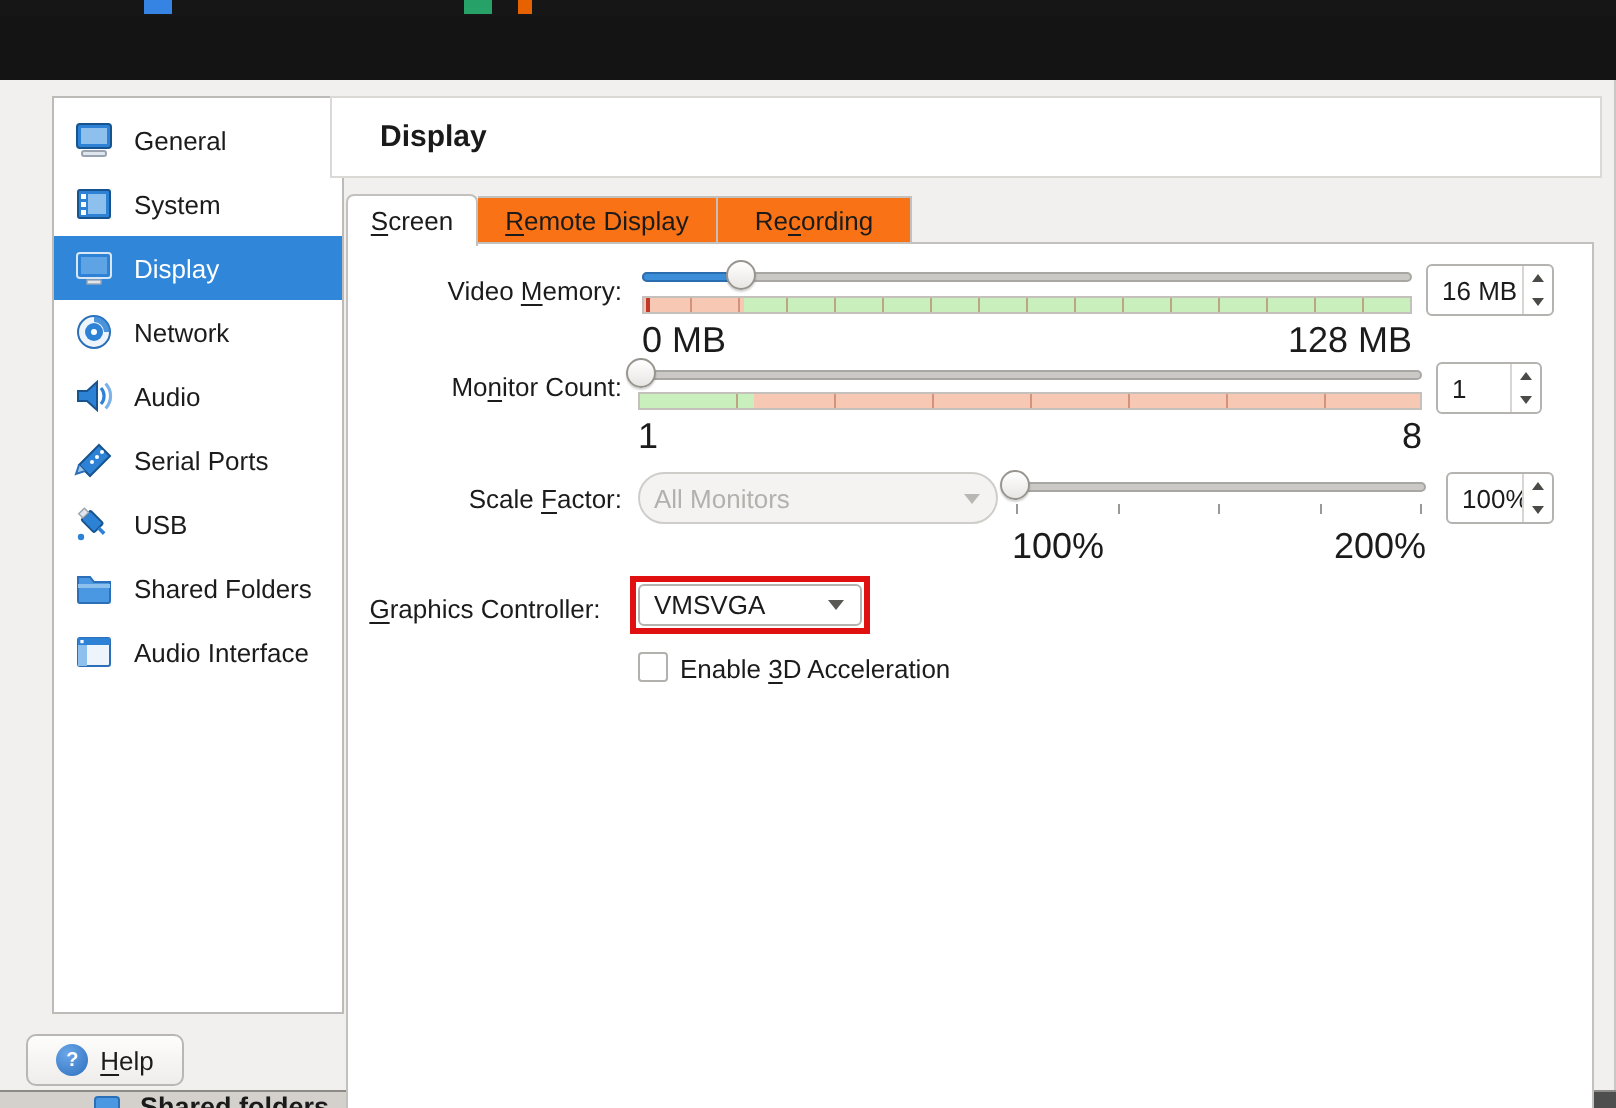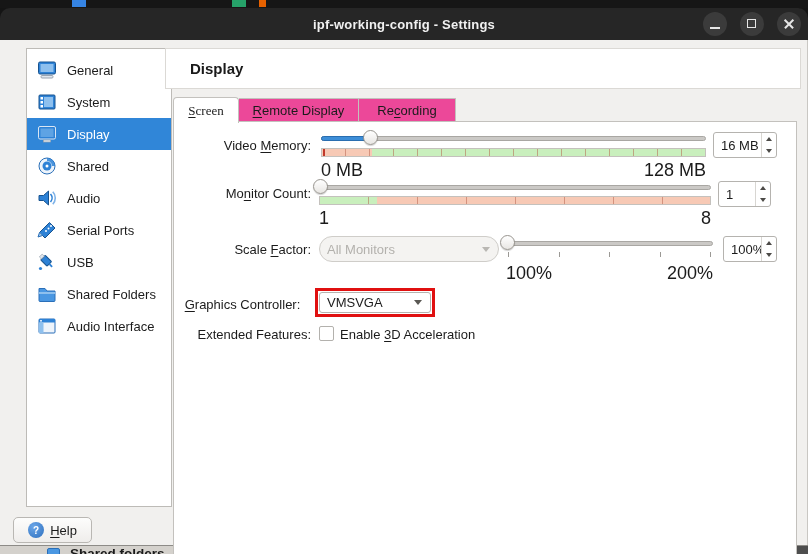--- a/index.html
+++ b/index.html
@@ -38,24 +38,24 @@
   .side-item.selected { background:#3086d8; color:#ffffff; }
   .side-icon { width:22px; height:22px; flex:0 0 22px; }
 
   
   .head-band { position:absolute; left:165px; top:8px; width:636px; height:41px; background:#ffffff;
                border:1px solid #dbd9d5; display:flex; align-items:center; }
   .page-title { font-size:15px; font-weight:bold; color:#1a1a1a; margin-left:24px; }
 
   
   .tabs { position:absolute; left:173px; top:57px; height:25px; display:flex; }
-  .tab { height:24px; margin-top:1px; background:#ec4899; border:1px solid #c3c1bd; border-left:none;
+  .tab { height:24px; margin-top:1px; background:#f97316; border:1px solid #c3c1bd; border-left:none;
          display:flex; align-items:center; justify-content:center; font-size:13px; color:#1b1b1b;
          cursor:pointer; }
-  .tab:first-child { border-left:1px solid #c3c1bd;font-family:Liberation Serif, serif; }
+  .tab:first-child { border-left:1px solid #c3c1bd; }
   .tab.selected { background:#ffffff; margin-top:0; height:26px; border-radius:4px 4px 0 0;
                   border:1px solid #c3c1bd; border-bottom:none; z-index:3; }
   .tab-screen { width:66px; } .tab-remote { width:120px; } .tab-recording { width:97px; }
   .mn { text-decoration:underline; text-underline-offset:2px; }
 
   
   .pane { position:absolute; left:173px; top:81px; width:624px; height:492px; background:#ffffff;
           border:1px solid #c3c1bd; z-index:1; }
   .flabel { position:absolute; left:0; width:137px; text-align:right; font-size:13px; color:#1b1b1b; }
 
@@ -126,35 +126,20 @@
 <body>
 
 <div class="screen">
 
   <div class="top-backdrop">
     <div class="frag frag-blue"></div>
     <div class="frag frag-green"></div>
     <div class="frag frag-orange"></div>
   </div>
 
-  <div class="titlebar">
-    <div class="title-text">ipf-working-config - Settings</div>
-    <div class="win-controls">
-      <div class="wbtn">
-          <span class="bar"></span>
-        </div>
-      <div class="wbtn">
-          <span class="sq"></span>
-        </div>
-      <div class="wbtn">
-          <span class="x1"></span>
-          <span class="x2"></span>
-        </div>
-    </div>
-  </div>
 
   <div class="dialog">
 
     <div class="sidebar">
       <div class="side-item">
         <svg class="side-icon" viewBox="0 0 22 22">
             <rect x="2.5" y="3" width="17" height="12" rx="1.5" fill="#2e82d6" stroke="#17538f"></rect>
             <rect x="4.5" y="5" width="13" height="8" fill="#8ec0ee"></rect>
             <rect x="5" y="16.5" width="12" height="2.5" rx="1" fill="#dfe6ee" stroke="#9aa4b0"></rect>
           </svg>
@@ -178,21 +163,21 @@
           </svg>
         <span>Display</span>
       </div>
       <div class="side-item">
         <svg class="side-icon" viewBox="0 0 22 22">
             <circle cx="11" cy="11" r="8" fill="#eef4fb" stroke="#2a6fb8"></circle>
             <circle cx="11" cy="11" r="4.5" fill="#2e82d6"></circle>
             <circle cx="11" cy="11" r="1.5" fill="#fff"></circle>
             <path d="M11 3 a8 8 0 0 1 8 8 l-3 0 a5 5 0 0 0 -5 -5 Z" fill="#2e82d6" opacity="0.85"></path>
           </svg>
-        <span>Shared</span>
+        <span>Network</span>
       </div>
       <div class="side-item">
         <svg class="side-icon" viewBox="0 0 22 22">
             <polygon points="3,8.5 7.5,8.5 12.5,4 12.5,18 7.5,13.5 3,13.5" fill="#2e82d6" stroke="#17538f"></polygon>
             <path d="M14.5 7 a6 6 0 0 1 0 8" fill="none" stroke="#2e82d6" stroke-width="1.6"></path>
             <path d="M16.8 4.8 a9 9 0 0 1 0 12.4" fill="none" stroke="#7fb3e8" stroke-width="1.6"></path>
           </svg>
         <span>Audio</span>
       </div>
       <div class="side-item">
@@ -339,21 +324,20 @@
         </div>
       </div>
 
       <div class="flabel" style="top:175px;text-align:center;"><span></span><span class="mn">G</span><span>raphics Controller:</span></div>
       <div class="annot" style="left:141px; top:166px; width:120px; height:29px;"></div>
       <div class="combo" style="left:145px; top:170px; width:112px; height:21px;">
         <span>VMSVGA</span>
         <i class="arrow"></i>
       </div>
 
-      <div class="flabel" style="top:205px;">Extended Features:</div>
       <div class="checkbox" style="left:145px; top:204px;"></div>
       <div class="cb-label" style="left:166px; top:205px;"><span>Enable </span><span class="mn">3</span><span>D Acceleration</span></div>
     </div>
 
     <button class="btn" style="left:13px; top:477px; width:79px;">
       <span class="cic cic-help">?</span>
       <span><span class="mn">H</span><span>elp</span></span>
     </button>
     <button class="btn" style="left:637px; top:477px; width:82px;">
       <span class="cic cic-cancel">✕</span>

